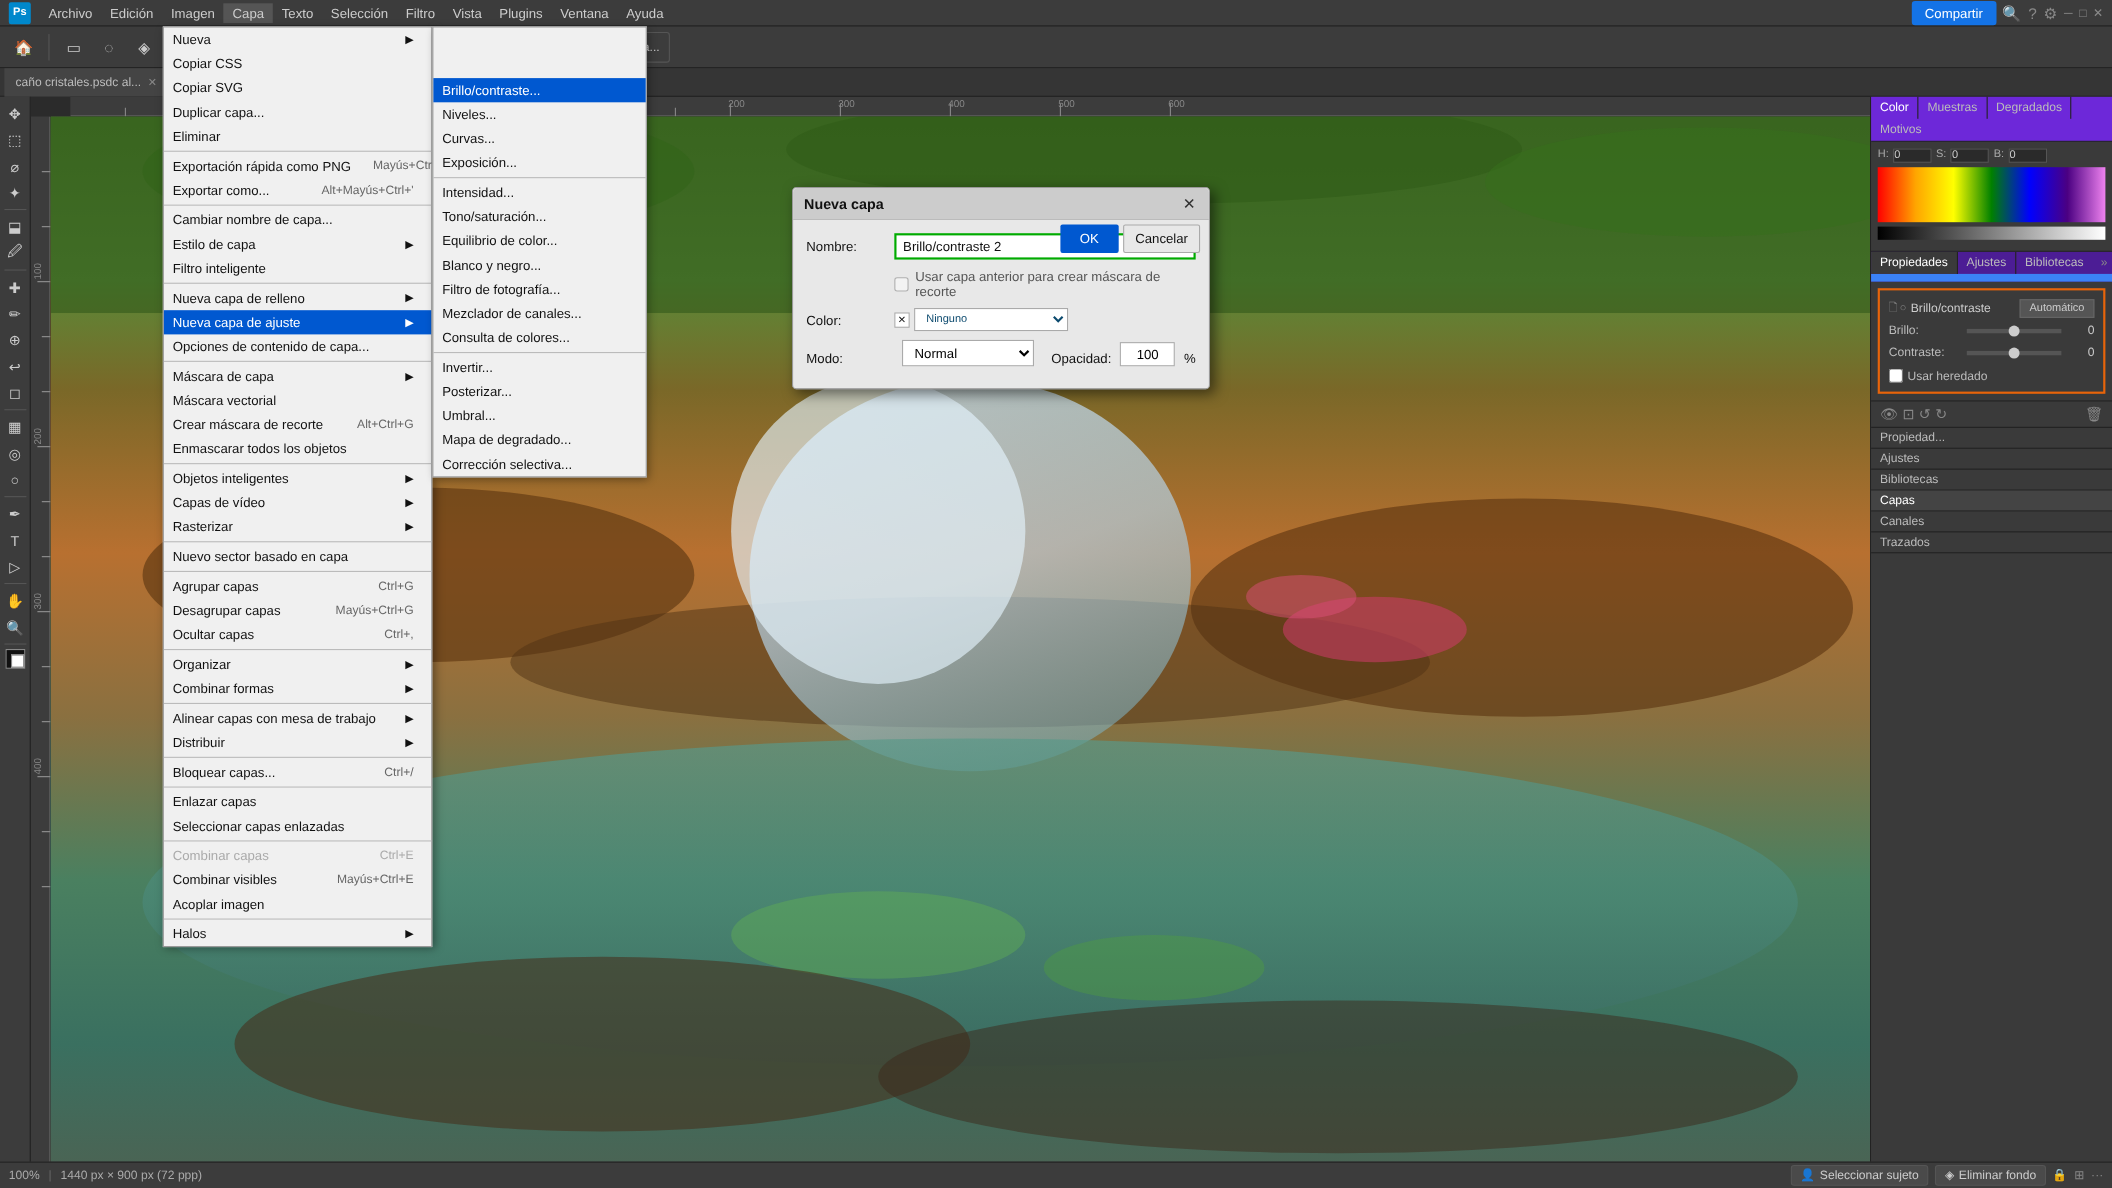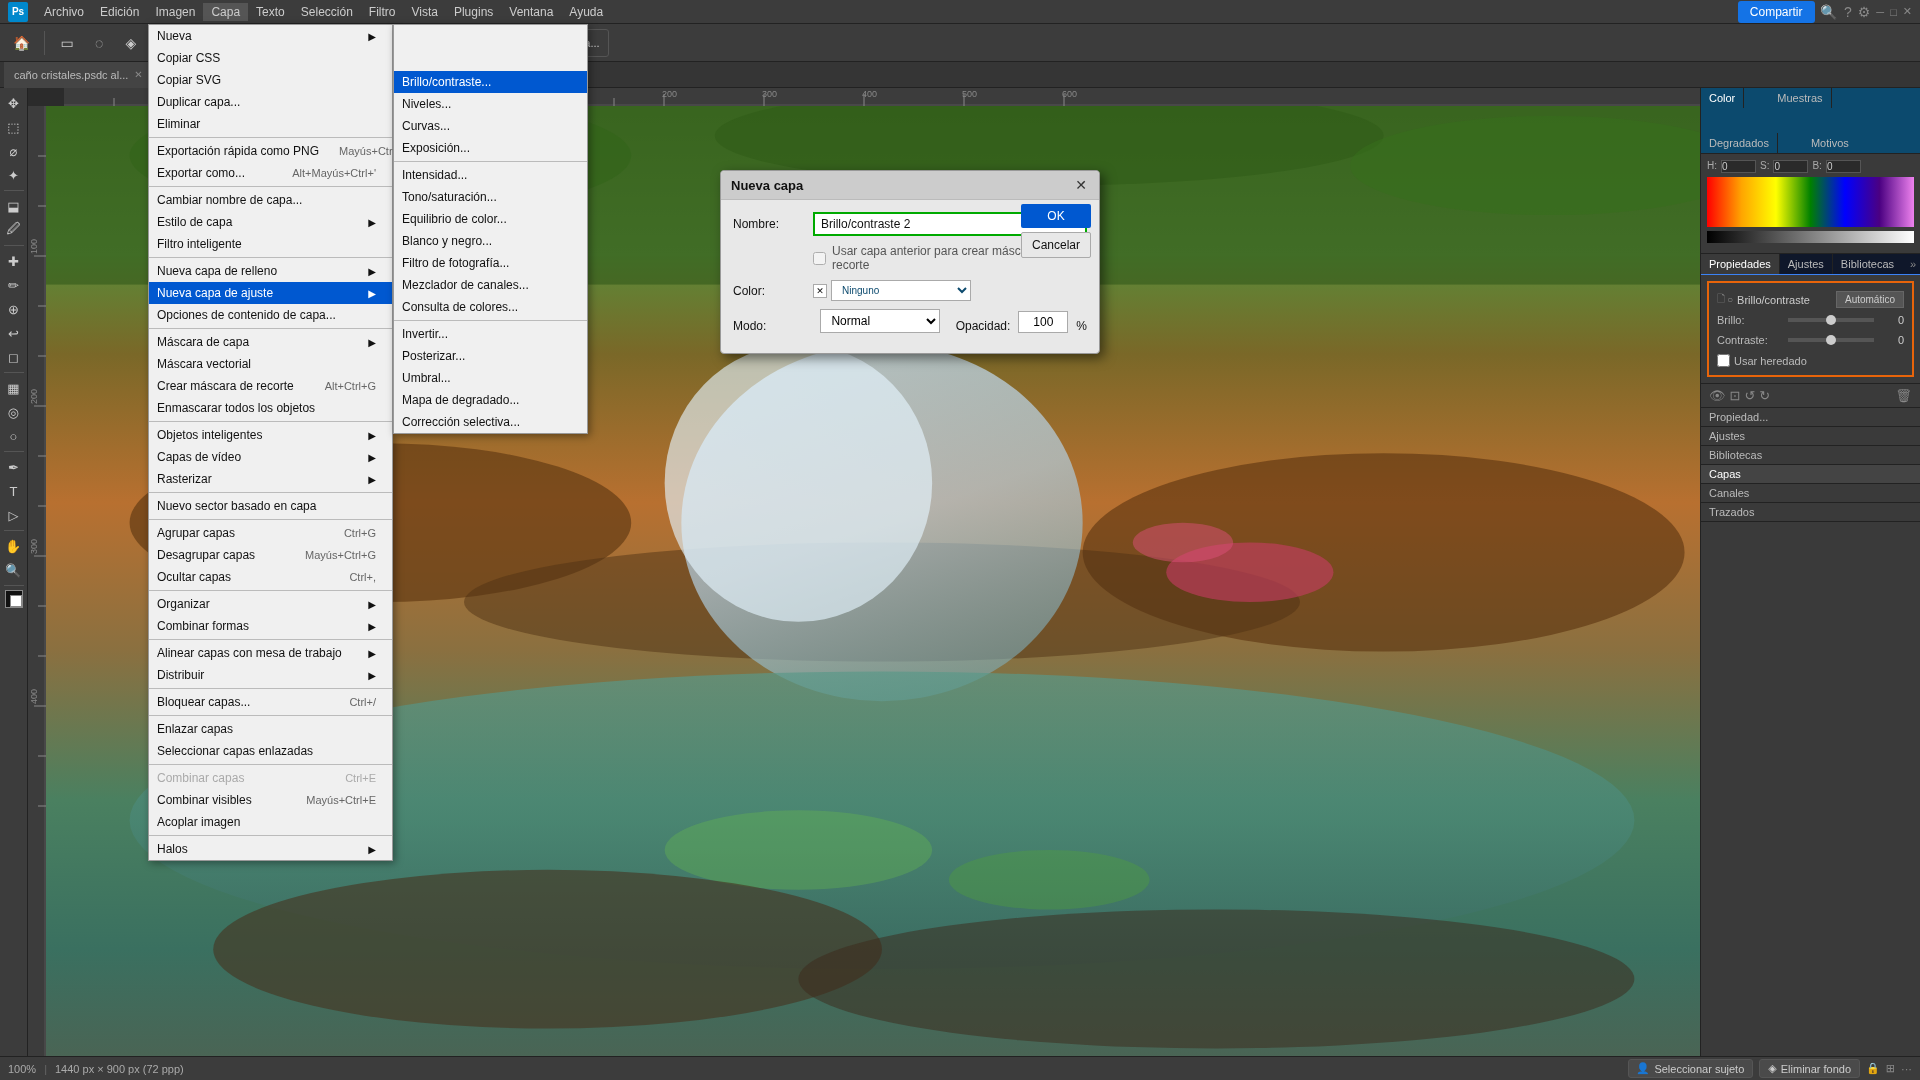--- a/index.html
+++ b/index.html
@@ -278,42 +278,42 @@
         <rect x="0" y="0" width="100%" height="18%" fill="rgba(40,80,20,0.5)"></rect>
         <ellipse cx="20%" cy="5%" rx="15%" ry="6%" fill="rgba(50,100,25,0.6)"></ellipse>
         <ellipse cx="60%" cy="3%" rx="20%" ry="5%" fill="rgba(45,90,22,0.5)"></ellipse>
         <ellipse cx="90%" cy="6%" rx="12%" ry="5%" fill="rgba(55,110,28,0.6)"></ellipse>
       </svg>
     </div>
   </div>
 
   <div style="display:flex;flex-direction:column;width:220px;background:#3a3a3a;border-left:1px solid #222;">
 
-    <div style="display:flex;background:#0c4a6e;border-bottom:1px solid #222;flex-wrap:wrap;gap:25px;">
+    <div style="display:flex;background:#6d28d9;border-bottom:1px solid #222;flex-wrap:wrap;">
       <div style="padding:4px 8px;font-size:11px;color:#fff;cursor:pointer;border-right:1px solid #222;">Color</div>
       <div style="padding:4px 8px;font-size:11px;color:#bbb;cursor:pointer;border-right:1px solid #222;">Muestras</div>
       <div style="padding:4px 8px;font-size:11px;color:#bbb;cursor:pointer;border-right:1px solid #222;">Degradados</div>
       <div style="padding:4px 8px;font-size:11px;color:#bbb;cursor:pointer;">Motivos</div>
     </div>
 
     <div style="height:100px;background:#3a3a3a;padding:6px;border-bottom:1px solid #222;">
       <div style="display:flex;gap:4px;margin-bottom:4px;font-size:10px;color:#aaa;">
         <span>H:</span>
           <input style="width: 35px; background: rgb(42, 42, 42); border: 1px solid rgb(85, 85, 85); color: rgb(204, 204, 204); font-size: 10px;" value="0">
         <span>S:</span>
           <input style="width: 35px; background: rgb(42, 42, 42); border: 1px solid rgb(85, 85, 85); color: rgb(204, 204, 204); font-size: 10px;" value="0">
         <span>B:</span>
           <input style="width: 35px; background: rgb(42, 42, 42); border: 1px solid rgb(85, 85, 85); color: rgb(204, 204, 204); font-size: 10px;" value="0">
       </div>
       <div style="height:50px;background:linear-gradient(to right,red,orange,yellow,green,blue,indigo,violet);margin-bottom:4px;"></div>
       <div style="height:12px;background:linear-gradient(to right,#000,#fff);"></div>
     </div>
 
     <div style="background:#3a3a3a;flex:1;">
-      <div style="display:flex;background:#0f172a;border-bottom:1px solid #3b82f6;">
+      <div style="display:flex;background:#4c1d95;border-bottom:7px solid #3b82f6;">
         <div style="padding:4px 8px;font-size:11px;color:#fff;cursor:pointer;border-right:1px solid #222;background:#3a3a3a;">Propiedades</div>
         <div style="padding:4px 8px;font-size:11px;color:#bbb;cursor:pointer;border-right:1px solid #222;">Ajustes</div>
         <div style="padding:4px 8px;font-size:11px;color:#bbb;cursor:pointer;">Bibliotecas</div>
         <span style="margin-left:auto;padding:4px;color:#888;cursor:pointer;font-size:11px;">»</span>
       </div>
 
       <div style="margin:6px;border:2px solid #e8640a;background:#3a3a3a;padding:8px;">
         <div style="display:flex;align-items:center;margin-bottom:6px;">
           <span style="font-size:10px;color:#888;">🗋</span>
           <span style="font-size:10px;color:#888;margin-left:2px;">○</span>
@@ -594,21 +594,21 @@
 
 </div>
 
 <div id="new-layer-dialog">
   <div class="dialog-title-bar">
     <span class="dialog-title">Nueva capa</span>
     <button class="dialog-close">✕</button>
   </div>
   <div class="dialog-body" style="position:relative;">
 
-    <div style="position:absolute;right:8px;top:4px;display:flex;flex-direction:column;gap:4px;">
+    <div style="position:absolute;right:8px;top:4px;display:flex;flex-direction:row;gap:4px;">
       <button class="dialog-ok">OK</button>
       <button class="dialog-cancel">Cancelar</button>
     </div>
 
     <div class="dialog-row">
       <label>Nombre:</label>
       <input class="dialog-input" style="width: 180px;" value="Brillo/contraste 2">
     </div>
 
     <div class="dialog-checkbox-row">

